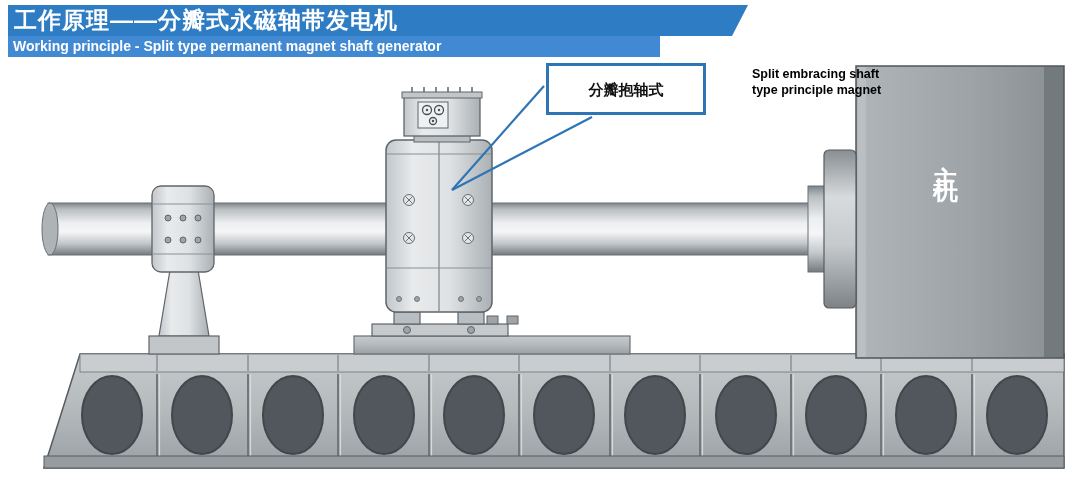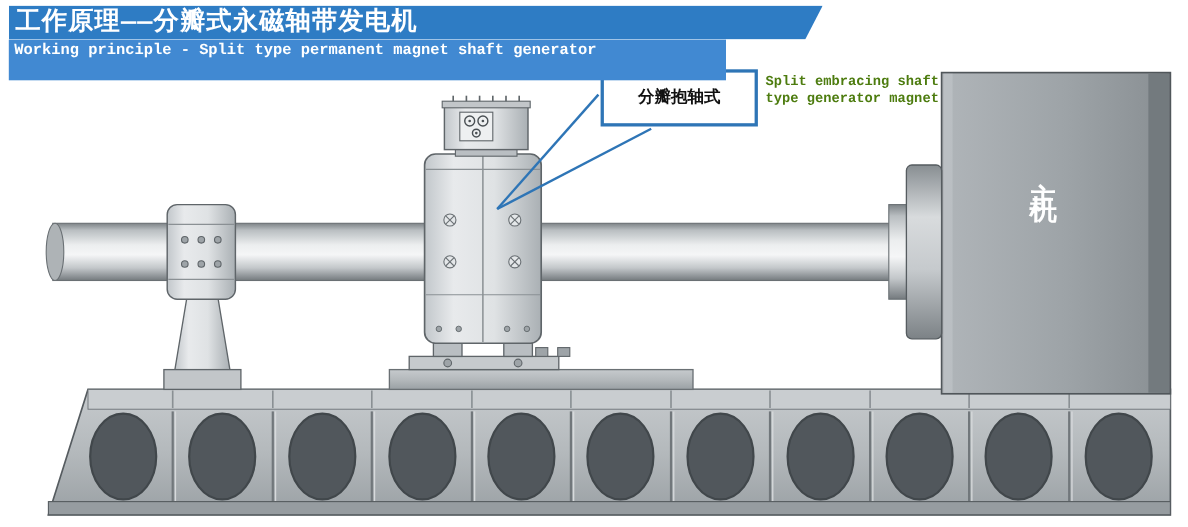--- a/index.html
+++ b/index.html
@@ -4,52 +4,51 @@
 <style>
   * { box-sizing: border-box; margin: 0; padding: 0; }
   html, body { background: #ffffff; }
   body { font-family: "Liberation Sans", "DejaVu Sans", sans-serif; }
   .page {
     position: relative;
     width: 1080px;
     height: 479px;
     background: #ffffff;
     overflow: hidden;
-    font-family: Liberation Mono, monospace;
   }
   .machinery { position: absolute; left: 0; top: 0; z-index: 1; }
 
   .title-bar {
     position: absolute; left: 8px; top: 5px;
     width: 740px; height: 31px;
     background: #2e7cc4;
     clip-path: polygon(0 0, 100% 0, calc(100% - 16px) 100%, 0 100%);
     color: #ffffff; font-size: 23px; font-weight: bold;
     line-height: 31px; padding-left: 6px; letter-spacing: 1px;
     z-index: 4; white-space: nowrap;
   }
   .subtitle-bar {
     position: absolute; left: 8px; top: 36px;
-    width: 652px; height: 37px;
+    width: 652px; height: 21px;
     background: #4189d2;
     color: #ffffff; font-size: 14px; font-weight: bold;
     line-height: 21px; padding-left: 5px;
     z-index: 4; white-space: nowrap;
   }
   .callout {
     position: absolute; left: 546px; top: 63px;
-    width: 143px; height: 52px;
+    width: 160px; height: 52px;
     background: #ffffff; border: 3px solid #2e75b6;
     display: flex; flex-direction: column; align-items: center; justify-content: center;
     font-size: 15px; font-weight: bold; color: #111111; line-height: 1.4;
     z-index: 3; text-align: center;
   }
   .annotation {
-    position: absolute; left: 696px; top: 66px; width: 175px;
-    font-size: 12.5px; font-weight: bold; color: #4d7c0f; line-height: 1.3;
+    position: absolute; left: 752px; top: 66px; width: 175px;
+    font-size: 12.5px; font-weight: bold; color: #000000; line-height: 1.3;
     z-index: 3;
   }
   .engine-label {
     position: absolute; left: 930px; top: 146px;
     writing-mode: vertical-rl; text-orientation: upright;
     color: #ffffff; font-size: 25px; font-weight: bold; letter-spacing: 12px;
     z-index: 3;
   }
 </style>
 </head>
@@ -254,18 +253,18 @@
   <div class="subtitle-bar">
     <span>Working principle - Split type permanent magnet shaft generator</span>
   </div>
 
   <div class="callout">
     <div>分瓣抱轴式</div>
   </div>
 
   <div class="annotation">
     <div>Split embracing shaft</div>
-    <div>type generator magnet</div>
+    <div>type principle magnet</div>
   </div>
 
   <div class="engine-label">主机</div>
 
 </div>
 
 </body></html>

